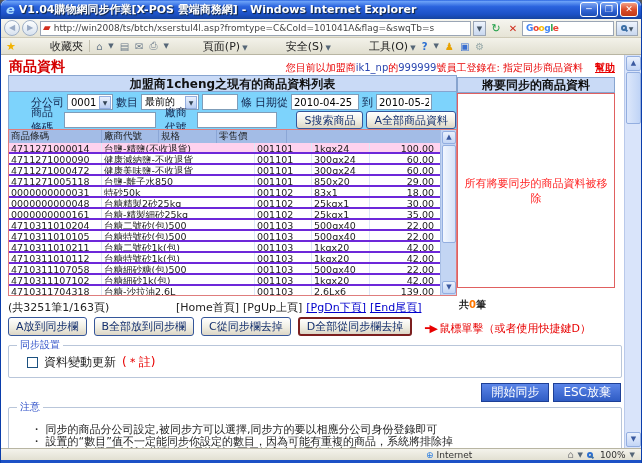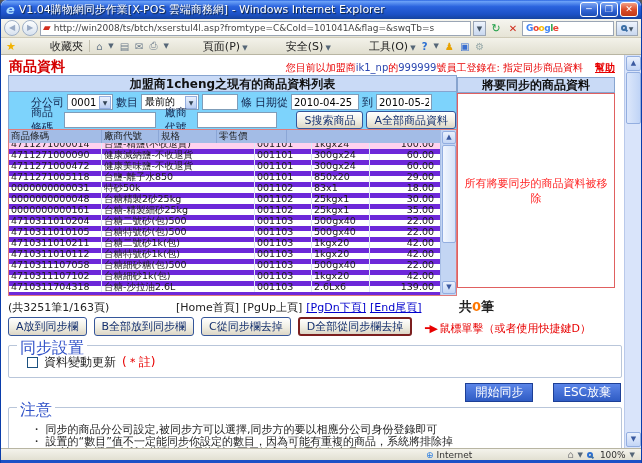--- a/index.html
+++ b/index.html
@@ -5,21 +5,21 @@
   * { margin:0; padding:0; box-sizing:border-box; font-family:"DejaVu Sans", sans-serif; }
   body { background:#555; }
   #win { position:relative; width:642px; height:463px; background:#fff; overflow:hidden;
          border-radius:6px 6px 0 0; border-left:1px solid #0a3dab; border-right:1px solid #0a3dab; }
 
   
   .titlebar { position:absolute; left:0; top:0; width:100%; height:19px;
     background:linear-gradient(180deg,#2964e0 0%,#6aa0f7 8%,#2a63de 35%,#1c51c6 75%,#16449f 100%);
     display:flex; align-items:center; padding:0 3px; border-radius:6px 6px 0 0; }
   .ie-icon { color:#aadcff; font-weight:bold; font-style:italic; font-size:13px; margin:0 4px 0 2px; }
-  .titletext { color:#fff; font-weight:normal; font-size:11px; white-space:nowrap; overflow:hidden; flex:1;
+  .titletext { color:#fff; font-weight:bold; font-size:11px; white-space:nowrap; overflow:hidden; flex:1;
     text-shadow:1px 1px 1px #123; }
   .winbtns { display:flex; gap:2px; }
   .wb { width:18px; height:15px; border:1px solid #fff; border-radius:3px; color:#fff; font-size:9px;
     line-height:13px; text-align:center;
     background:linear-gradient(180deg,#7ba4f2,#2f62d2 60%,#1c4db4); }
   .wb.close { background:linear-gradient(180deg,#f3a086,#dc4e2a 50%,#c23a18); }
 
   
   .addrbar { position:absolute; left:0; top:19px; width:100%; height:19px;
     background:linear-gradient(180deg,#f6f5ef,#e6e4d6); border-bottom:1px solid #cfcbb8;
@@ -87,58 +87,58 @@
   .xp-btn { height:18px; border:1px solid #35569a; border-radius:3px; font-size:11px; color:#15306e;
     background:linear-gradient(180deg,#ffffff,#f0eee3 55%,#dcd6c6); padding:0 7px; line-height:15px;
     white-space:nowrap; }
 
   
   .ptable { position:absolute; left:7px; top:74px; width:449px; height:167px;
     border:1px solid #df7d7d; background:#fff; }
   .thead { display:flex; background:#a3bce6; height:13px; font-size:10px; color:#14295f; }
   .thead .tcell { border-right:1px solid #8ba6d6; }
   .tbody { position:absolute; left:0; top:13px; right:16px; bottom:0; overflow:hidden; }
-  .trow { display:flex; height:11px; border-bottom:5px solid #6d28d9;align-items:flex-end; }
+  .trow { display:flex; height:11px; border-bottom:2px solid #6d28d9; }
   .trow.selected { background:#ffd2ee; }
   .tcell { font-size:9.5px; line-height:11px; white-space:nowrap; overflow:hidden; padding-left:2px;
     color:#1c1c1c; border-right:1px solid #dde7f6; }
   .c0{width:93px}.c1{width:153px}.c2{width:57px}.c3{width:58px}
   .c4{width:70px; text-align:right; padding-right:6px; border-right:none;}
   .thead .c4{text-align:left;}
   .tscroll { position:absolute; right:0; top:0; width:16px; height:100%; background:#c3d5f3;
     border-left:1px solid #a9bfe6; }
   .tscroll .sb-btn { width:14px; height:13px; line-height:11px; }
   .tscroll .sb-thumb { width:14px; background:linear-gradient(90deg,#f2f6fe,#d6e3f9); }
 
   
   .pager { position:absolute; left:7px; top:245px; width:449px; font-size:11px; color:#222;
     display:flex; align-items:center; }
   .pager .total { width:140px; }
   .pager .nav { display:flex; gap:4px; margin-left:28px; }
   .pager a { color:#0000cc; text-decoration:underline; }
-  .rightcount { position:absolute; left:458px; top:243px; font-size:13px; color:#222; font-weight:bold; }
+  .rightcount { position:absolute; left:458px; top:243px; font-size:10px; color:#222; font-weight:bold; }
   .rightcount .num { color:#ff7700; }
 
   
   .actionrow { position:absolute; left:7px; top:262px; display:flex; gap:7px; align-items:center; }
   .actionrow .xp-btn { height:19px; }
   .xp-btn.hot { border:2px solid #7c1f1f; font-weight:normal; }
   .annot { position:absolute; left:424px; top:266px; font-size:11px; color:#e80000; white-space:nowrap; }
   .annot .arr { font-weight:bold; letter-spacing:-2px; }
 
   
   .fieldset { position:absolute; border:1px solid #b9c6da; border-radius:2px; }
-  .legend { position:absolute; top:-8px; left:8px; background:#fff; padding:0 3px; font-size:16px; color:#3152c8; }
+  .legend { position:absolute; top:-8px; left:8px; background:#fff; padding:0 3px; font-size:10px; color:#3152c8; }
   .syncset { left:7px; top:290px; width:614px; height:33px; }
   .checkrow { position:absolute; left:18px; top:8px; display:flex; align-items:center; gap:6px; font-size:12px; color:#222; }
   .chk { width:11px; height:11px; border:1px solid #1c5180; background:#fff; }
   .rednote { color:#e80000; font-size:12px; }
 
   
-  .bluebtns { position:absolute; right:20px; top:328px; display:flex; gap:20px; }
+  .bluebtns { position:absolute; right:20px; top:328px; display:flex; gap:4px; }
   .bluebtn { height:19px; padding:0 9px; background:linear-gradient(180deg,#5b85e8,#2f5cc4);
     border:1px solid #1d3f96; color:#fff; font-size:12px; line-height:17px; white-space:nowrap; }
 
   
   .notice { left:7px; top:352px; width:614px; height:60px; }
   .bullets { position:absolute; left:22px; top:16px; font-size:11px; color:#222; }
   .bullets div { line-height:11.5px; white-space:nowrap; }
 
   
   .rp-title { position:absolute; left:456px; top:22px; width:158px; height:16px; background:#c9daf6;

